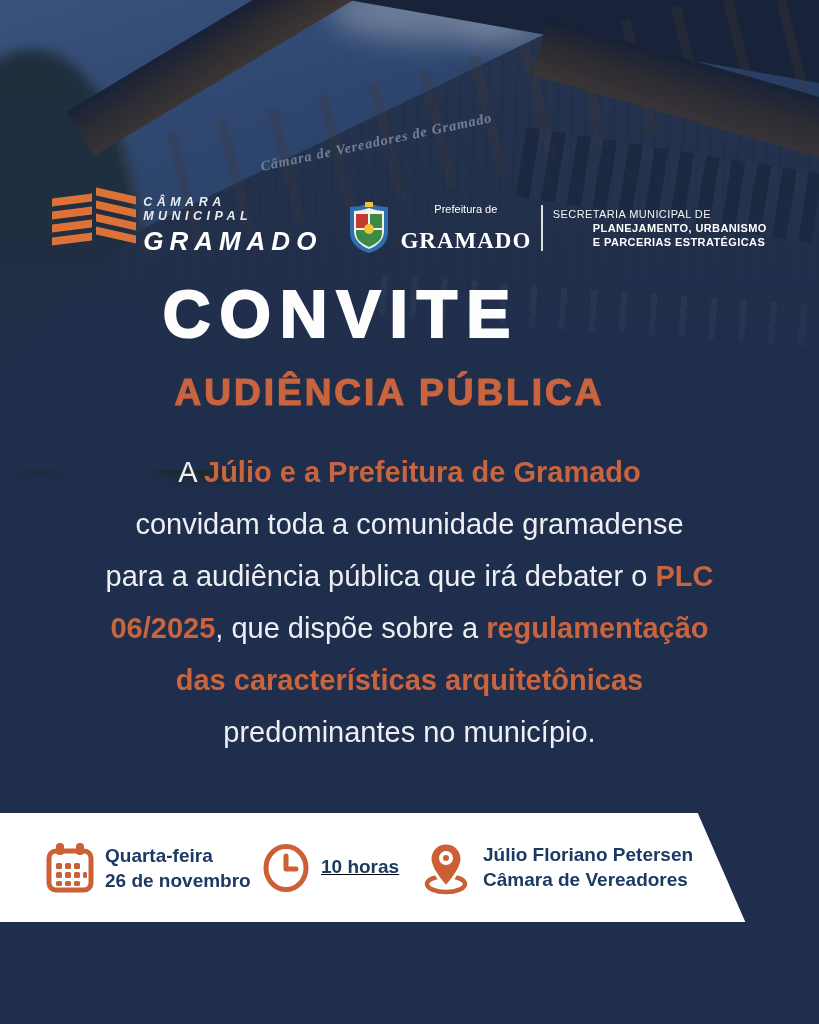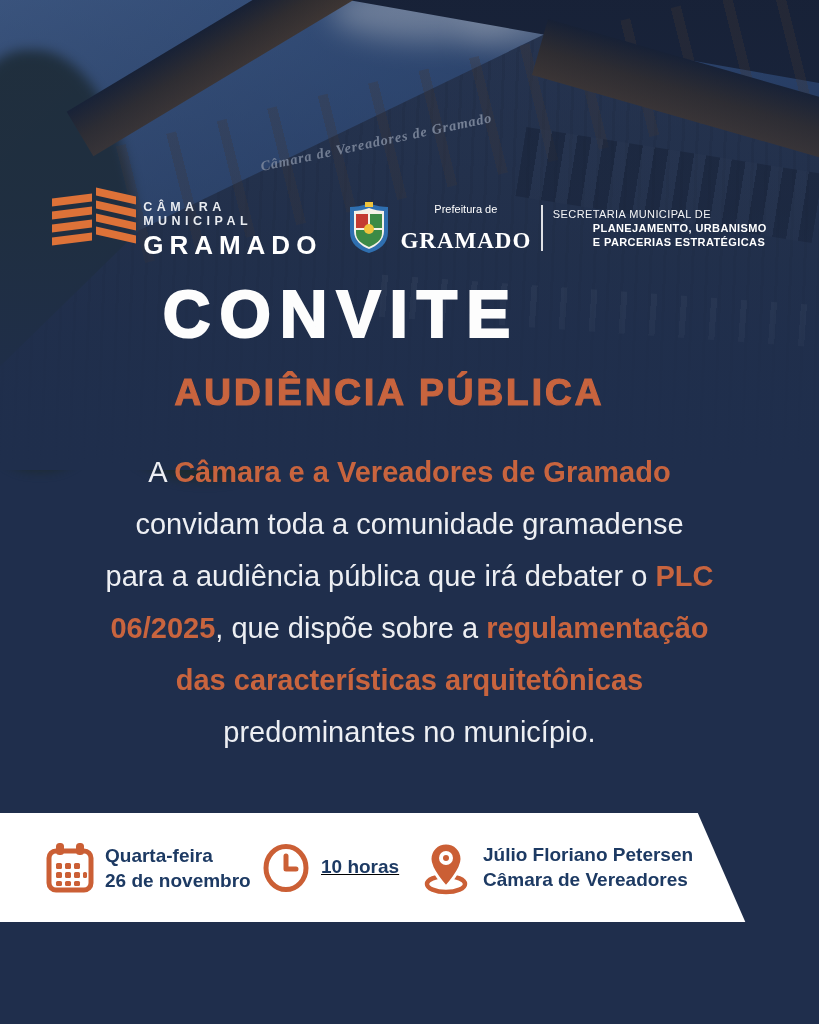--- a/index.html
+++ b/index.html
@@ -46,21 +46,21 @@
   .gable-sign{position:absolute;left:258px;top:132px;width:260px;
     transform:rotate(-12deg);white-space:nowrap;
     font-family:"Liberation Serif",serif;font-style:italic;font-weight:bold;
     font-size:14px;letter-spacing:1px;color:rgba(225,232,242,0.85);}
   .photo-tint{position:absolute;inset:0;
     background:linear-gradient(180deg,rgba(31,46,76,0.38) 0%,rgba(31,46,76,0.55) 45%,rgba(31,46,76,0.85) 78%,#1f2e4c 100%);}
 
   
   .logos-row{position:absolute;top:192px;left:0;width:819px;height:72px;
     display:flex;align-items:center;justify-content:center;gap:26px;z-index:5;}
-  .camara-logo{display:flex;align-items:flex-end;gap:5px;}
+  .camara-logo{display:flex;align-items:flex-start;gap:5px;font-style:italic;}
   .stripes{position:relative;width:86px;height:64px;}
   .stripes .col{position:absolute;top:0;display:flex;flex-direction:column;gap:5px;}
   .stripes .col-l{left:0;transform:skewY(-7deg);}
   .stripes .col-r{left:44px;top:-4px;transform:skewY(13deg);}
   .stripes .bar{width:40px;height:8px;background:#dd7238;}
   .camara-text{color:#fff;line-height:1.1;}
   .camara-text .small{font-size:12.5px;letter-spacing:4.5px;font-weight:bold;color:#e8ebf0;}
   .camara-text .big{font-size:26px;letter-spacing:6px;font-weight:bold;margin-top:3px;}
   .prefeitura-group{display:flex;align-items:center;gap:10px;}
   .coat{width:42px;height:52px;}
@@ -163,21 +163,21 @@
         <div class="l2">PLANEJAMENTO, URBANISMO</div>
         <div class="l3">E PARCERIAS ESTRATÉGICAS</div>
       </div>
     </div>
   </div>
 
   <div class="title">CONVITE</div>
   <div class="subtitle">AUDIÊNCIA PÚBLICA</div>
 
   <div class="invite">
-      <div><span>A </span><span class="hl">Câmara e a Vereadores de Gramado</span></div>
+      <div><span>A </span><span class="hl">Júlio e a Prefeitura de Gramado</span></div>
       <div><span>convidam toda a comunidade gramadense</span></div>
       <div><span>para a audiência pública que irá debater o </span><span class="hl">PLC</span></div>
       <div><span class="hl">06/2025</span><span>, que dispõe sobre a </span><span class="hl">regulamentação</span></div>
       <div><span class="hl">das características arquitetônicas</span></div>
       <div><span>predominantes no município.</span></div>
     </div>
 
   <div class="info-bar">
 
     <div class="info-group g-date">

